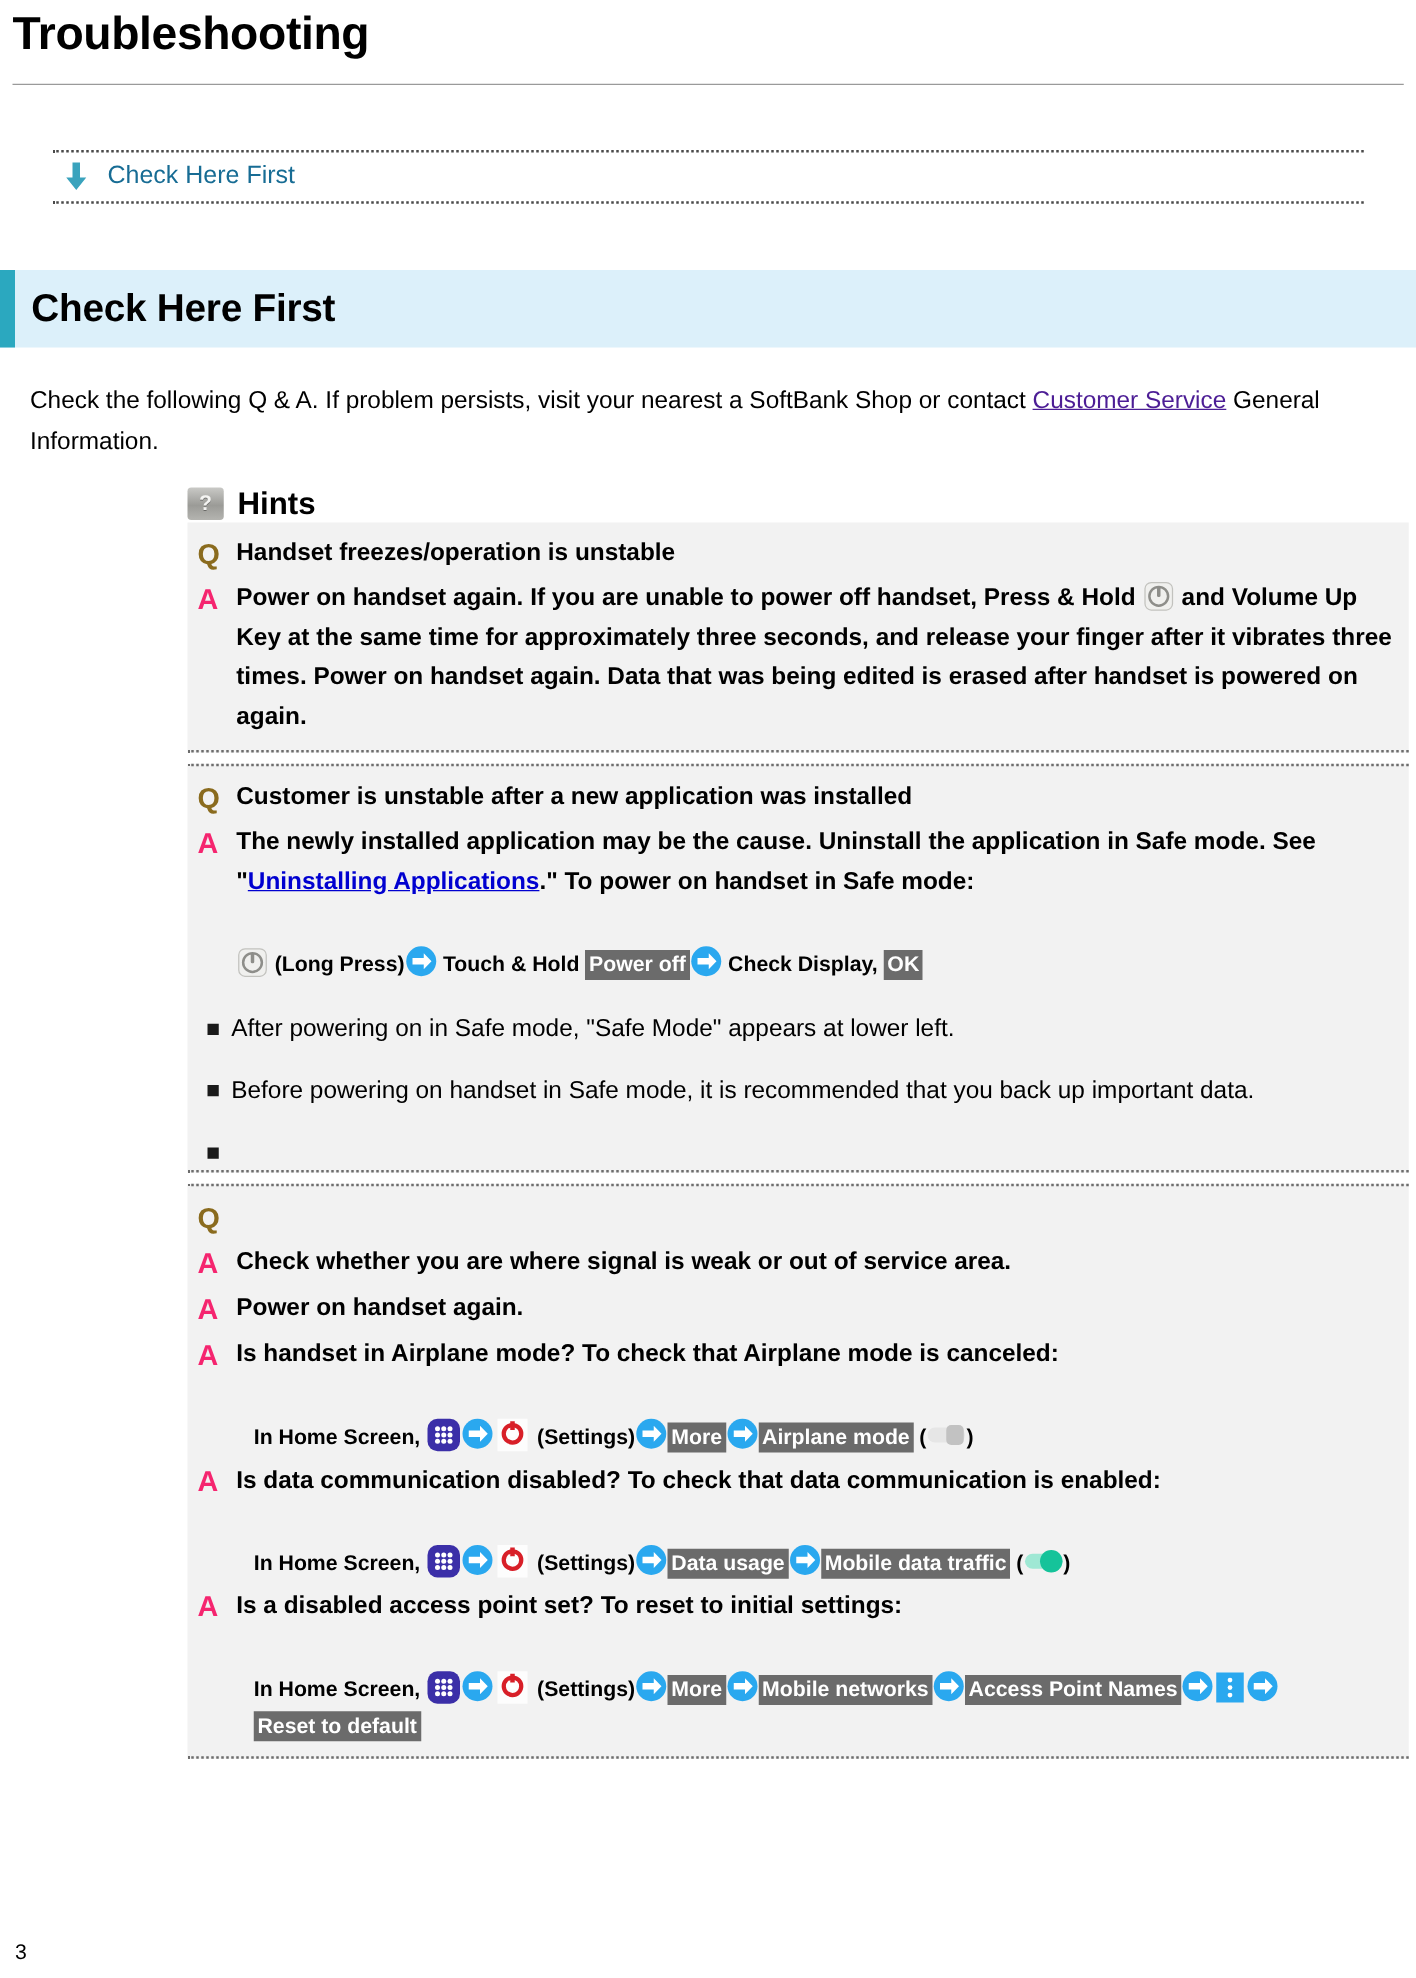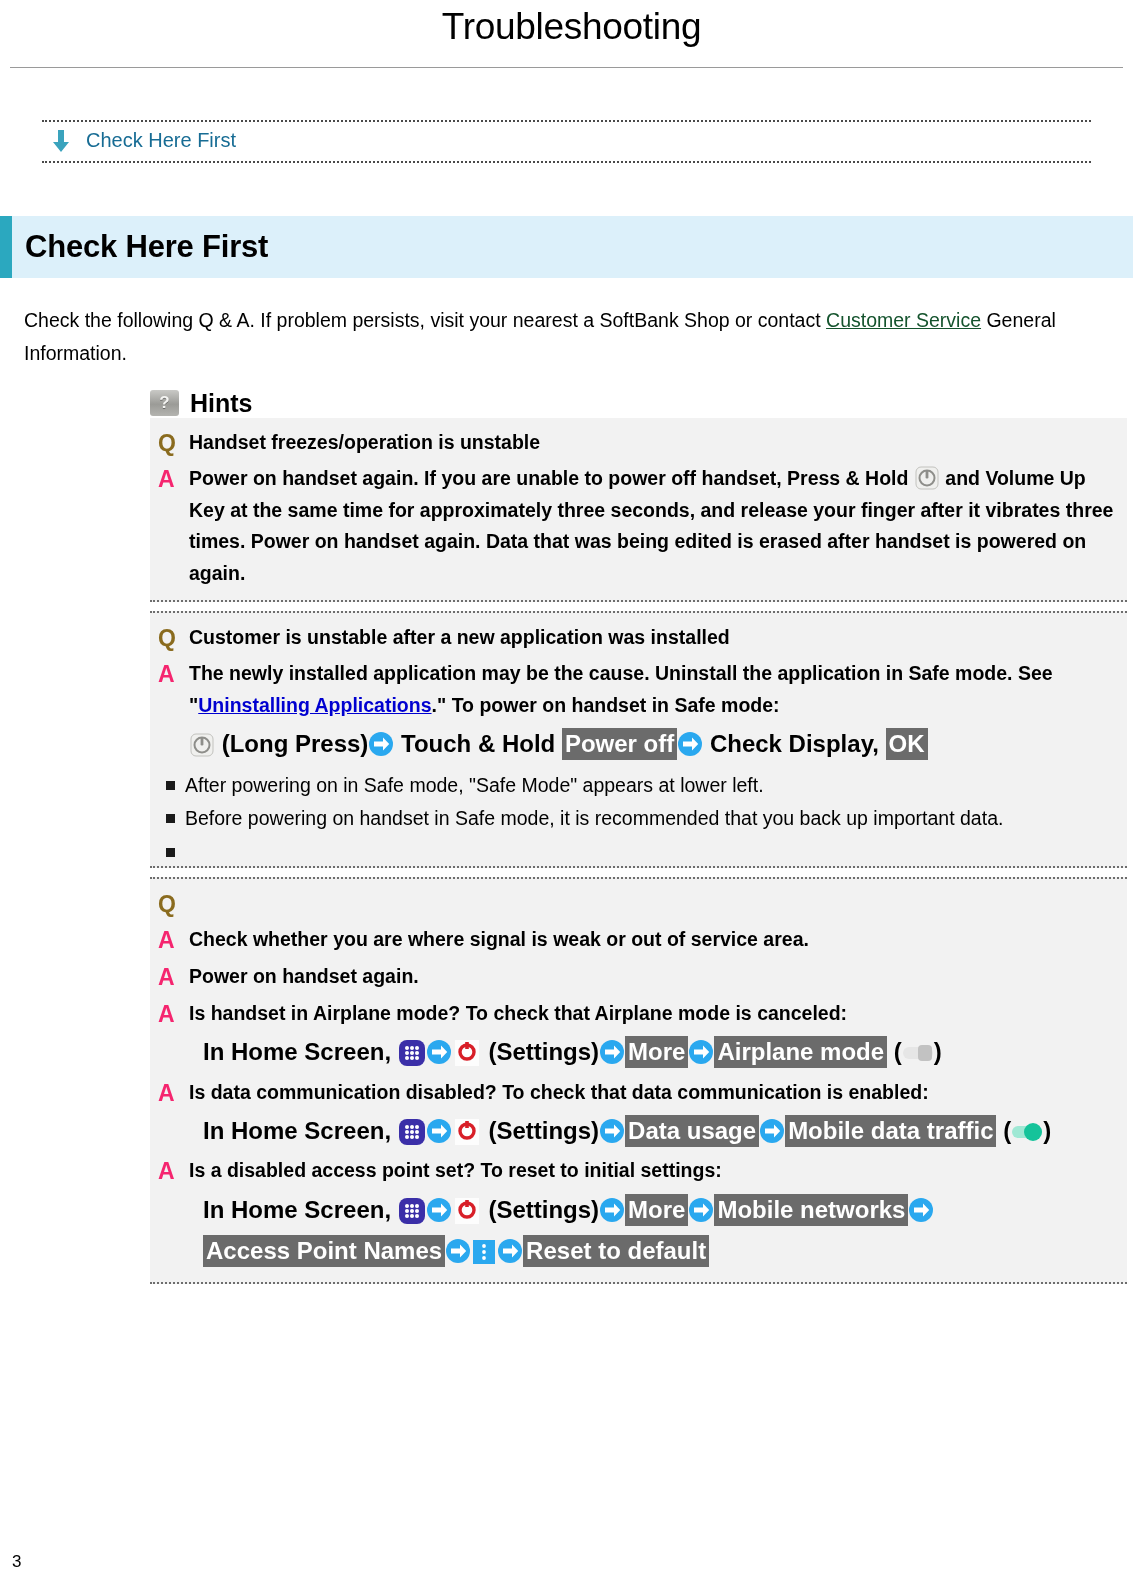--- a/index.html
+++ b/index.html
@@ -12,25 +12,24 @@
     height: 1582px;
     position: relative;
     font-family: "Liberation Sans", sans-serif;
     color: #000000;
     overflow: hidden;
   }
 
   
   .page-title {
     font-size: 37px;
-    font-weight: normal;
+    font-weight: bold;
     letter-spacing: -0.3px;
     padding: 6px 0 0 10px;
     line-height: 1.15;
-    text-align: center;
   }
   .title-rule {
     border-bottom: 1px solid #9a9a9a;
     margin: 18px 10px 0 10px;
   }
 
   
   .toc {
     margin: 52px 42px 0 42px;
     border-top: 2px dotted #4a4a4a;
@@ -72,21 +71,21 @@
     letter-spacing: -0.2px;
   }
 
   
   .intro {
     margin: 26px 24px 0 24px;
     font-size: 19.5px;
     line-height: 1.72;
   }
   .intro a {
-    color: #14532d;
+    color: #4c1d95;
   }
 
   
   .hints-head {
     margin: 18px 0 0 150px;
     display: flex;
     align-items: center;
     gap: 11px;
   }
   .hints-icon {
@@ -141,33 +140,35 @@
   .qa-text a { color: #0000d0; text-decoration: underline; }
 
   
   .notes { padding: 2px 8px 0 8px; }
   .note-row {
     display: flex;
     align-items: flex-start;
     font-size: 19.5px;
     line-height: 1.62;
     padding: 1px 0;
+    margin-top: 16px;
   }
   .note-bullet {
     width: 9px; height: 9px;
     background: #1a1a1a;
     margin: 11px 10px 0 8px;
     flex: none;
   }
 
   
   .steps {
-    font-size: 24px;
+    font-size: 17px;
     line-height: 1.72;
     padding-top: 2px;
+    margin-top: 33px;
   }
   .steps.indented { padding-left: 14px; }
   .chip {
     background: #6b6b6b;
     color: #ffffff;
     padding: 2px 3px 3px 3px;
     white-space: nowrap;
   }
 
   

